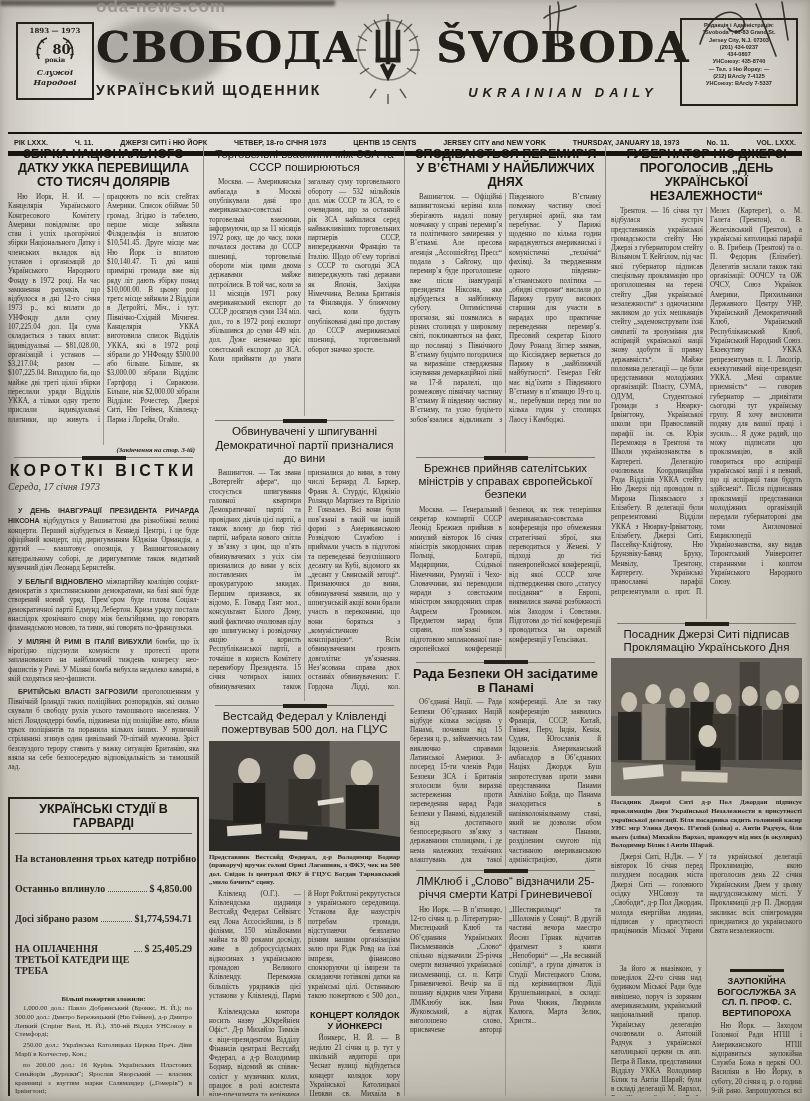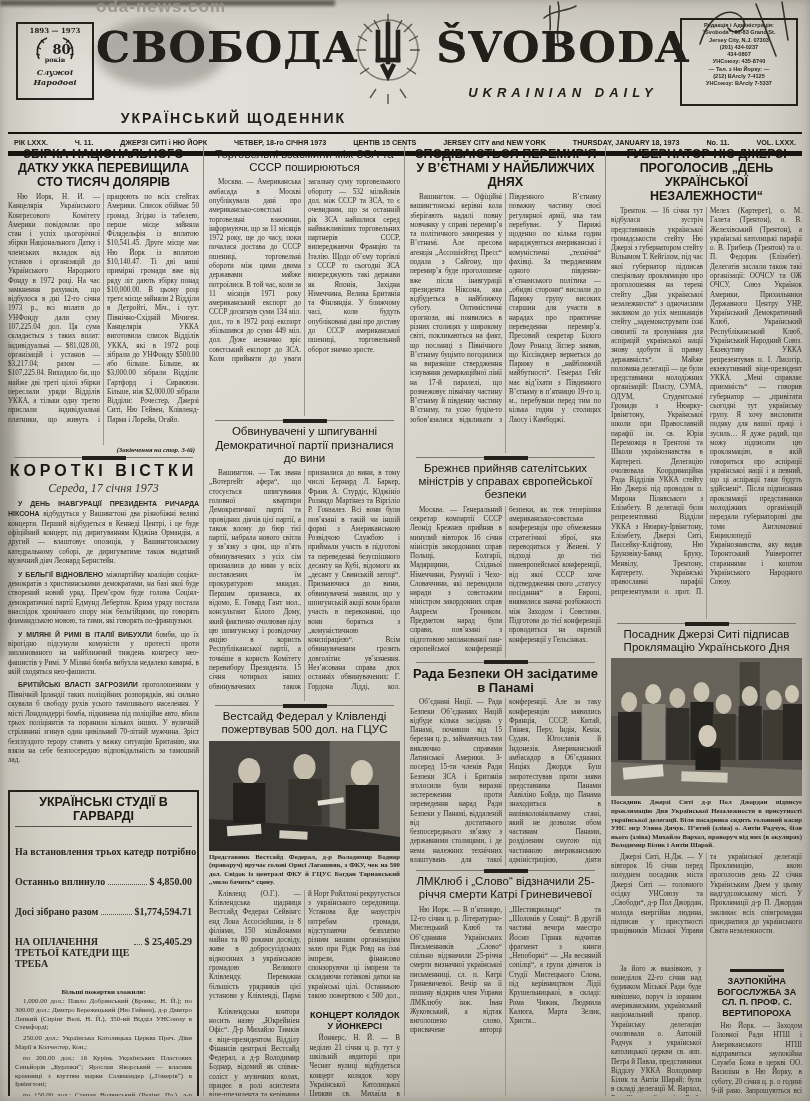--- a/index.html
+++ b/index.html
@@ -24,22 +24,22 @@
   .anniv-years{font-size:7px;font-weight:bold;margin-top:2px;}
   .anniv-big{font-size:13px;font-weight:bold;line-height:1;}
   .anniv-rokiv{font-size:6.5px;font-weight:bold;}
   .anniv-motto{font-size:8px;font-style:italic;font-weight:bold;margin-top:3px;font-family:"DejaVu Serif",serif;}
   .title-ua{position:absolute;left:86px;top:14px;width:250px;text-align:center;
     font-family:"DejaVu Serif",serif;font-weight:bold;font-size:43px;letter-spacing:1px;color:#221f1a;
     text-shadow:0 0 .5px rgba(30,26,20,.8);}
   .title-en{position:absolute;left:422px;top:14px;width:262px;text-align:center;
     font-family:"DejaVu Serif",serif;font-weight:bold;font-size:43px;letter-spacing:1px;color:#221f1a;
     text-shadow:0 0 .5px rgba(30,26,20,.8);}
-  .sub-ua{position:absolute;left:86px;top:74px;width:250px;text-align:right;
-    font-family:"Liberation Sans",sans-serif;font-weight:bold;font-size:14px;letter-spacing:2px;color:#24211c;margin-top:28px;}
+  .sub-ua{position:absolute;left:86px;top:74px;width:250px;text-align:left;
+    font-family:"Liberation Sans",sans-serif;font-weight:bold;font-size:14px;letter-spacing:2px;color:#24211c;}
   .sub-en{position:absolute;left:422px;top:77px;width:262px;text-align:center;
     font-family:"Liberation Sans",sans-serif;font-weight:bold;font-style:italic;font-size:13px;letter-spacing:5px;color:#24211c;}
   .trident{position:absolute;left:340px;top:2px;width:76px;height:98px;}
   .addr-box{position:absolute;right:2px;top:10px;width:110px;height:80px;border:2px solid #24211c;
     padding:2px 2px;text-align:center;font-family:"Liberation Sans",sans-serif;font-weight:bold;
     font-size:5.6px;line-height:1.3;color:#2a2722;}
 
   
   .dateline{position:absolute;top:132px;left:8px;right:8px;height:15px;
     border-top:2px solid #17140f;border-bottom:5px solid #17140f;
@@ -59,21 +59,21 @@
     text-align:center;margin:2px 0 3px;color:#1b1814;}
   .body2{column-count:2;column-gap:7px;column-rule:1px solid #9a968b;
     font-size:7.2px;line-height:1.29;text-align:justify;overflow:hidden;
     text-indent:9px;color:#2f2c26;}
   .cont-note{font-size:6.8px;font-style:italic;font-weight:bold;text-align:right;margin:1px 4px 0;}
   .hr-art{border:0;border-top:1px solid #7b776c;margin:4px 6px;position:relative;height:0;}
   .hr-art::after{content:"";position:absolute;left:50%;top:-2.5px;transform:translateX(-50%);
     width:44px;height:4px;background:#24211c;}
   .kv-title{font-family:"Liberation Sans",sans-serif;font-weight:700;font-size:16px;letter-spacing:4px;
     text-align:center;margin:2px 0 1px;color:#1b1814;}
-  .kv-date{font-size:12px;font-style:italic;text-align:center;margin-bottom:3px;color:#3a372f;}
+  .kv-date{font-size:10px;font-style:italic;margin-bottom:14px;color:#3a372f;}
   .kv-items{overflow:hidden;}
   .kv-item{font-size:7.2px;line-height:1.3;text-align:justify;margin:0 0 3px;text-indent:10px;color:#2f2c26;}
   .kv-item b{font-family:"Liberation Sans",sans-serif;font-size:7px;}
 
   .hv-box{border:2px solid #24211c;box-shadow:0 3px 0 #24211c;margin-top:5px;padding:3px 5px 16px;
     height:308px;overflow:hidden;}
   .hv-title{font-family:"Liberation Sans",sans-serif;font-weight:700;font-size:12.5px;text-align:center;
     border-bottom:1px solid #55524a;padding-bottom:3px;margin-bottom:3px;color:#1b1814;}
   .hv-row{display:flex;align-items:baseline;font-size:10px;font-weight:bold;margin:19px 0;color:#2b2823;}
   .hv-row.caps{text-transform:uppercase;}

